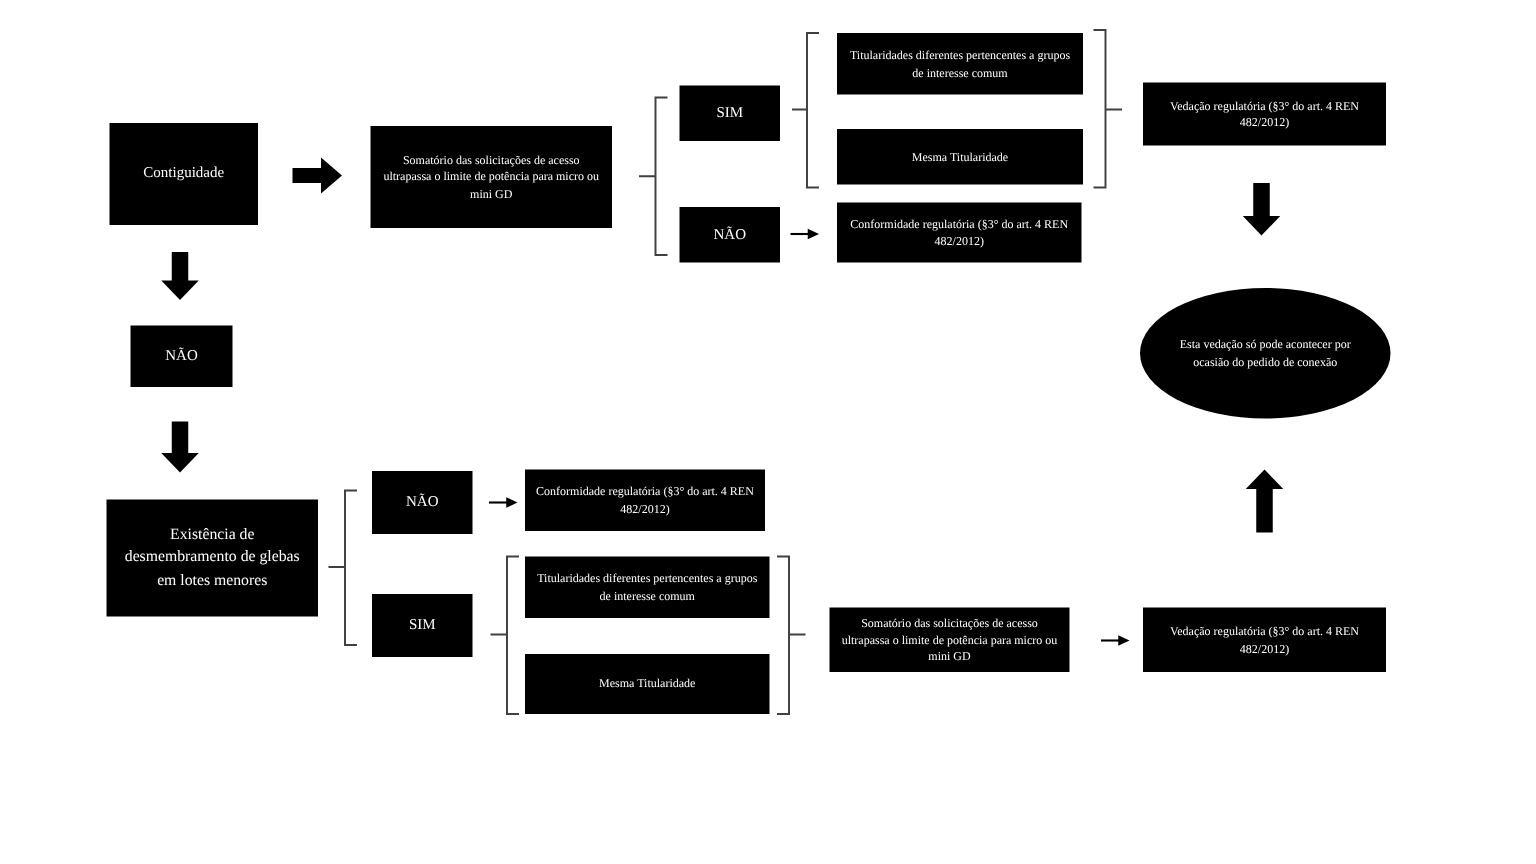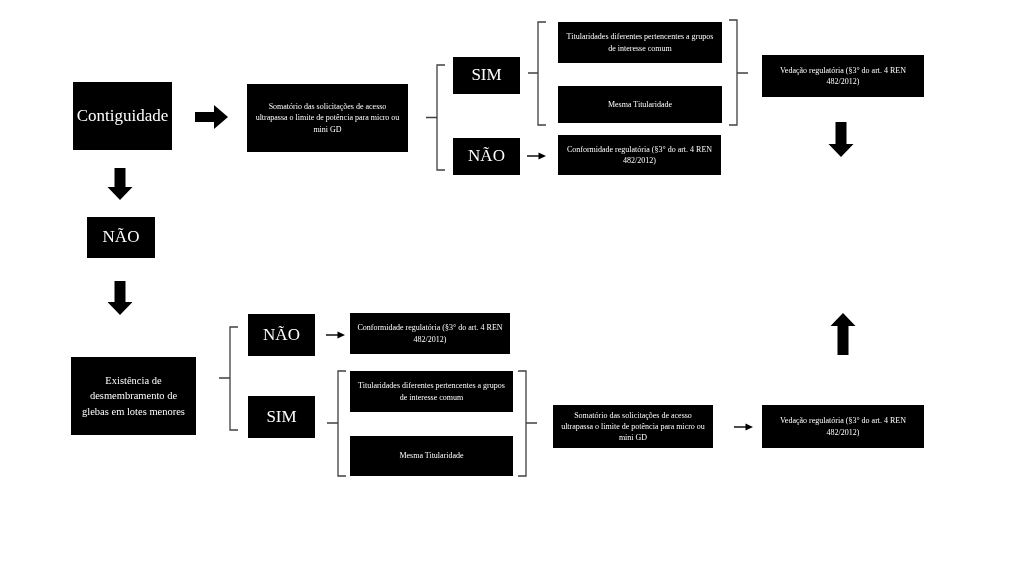--- a/index.html
+++ b/index.html
@@ -16,21 +16,21 @@
     background:#000000;
     color:#ffffff;
     display:flex;align-items:center;justify-content:center;
     text-align:center;
     box-sizing:border-box;
     padding:2px 6px;
     font-family:Liberation Serif, serif;
   }
   .f8{font-size:8px;line-height:1.4;}
   .f10{font-size:10.5px;line-height:1.45;}
-  .f12{font-size:17px;line-height:1.2;}
+  .f12{font-size:10px;line-height:1.2;}
   .ellipse{border-radius:50%;padding:8px 18px;}
 </style>
 </head>
 <body>
 
 <div class="stage">
 
   <svg class="overlay" viewBox="0 0 1024 576" xmlns="http://www.w3.org/2000/svg">
 
     <path fill="#000000" d="M195,112 L214,112 L214,105 L228,117 L214,129 L214,122 L195,122 Z"></path>
@@ -85,26 +85,29 @@
   </div>
 
   <div class="box f8" style="left:558px;top:135px;width:163px;height:40px;">
     <span>Conformidade regulatória (§3° do art. 4 REN 482/2012)</span>
   </div>
 
   <div class="box f8" style="left:762px;top:55px;width:162px;height:42px;">
     <span>Vedação regulatória (§3° do art. 4 REN 482/2012)</span>
   </div>
 
+  <div class="box f8 ellipse" style="left:760px;top:192px;width:167px;height:87px;">
+    <span>Esta vedação só pode acontecer por ocasião do pedido de conexão</span>
+  </div>
 
   <div class="box f12" style="left:87px;top:217px;width:68px;height:41px;">
     <span>NÃO</span>
   </div>
 
-  <div class="box f10" style="left:71px;top:333px;width:125px;height:78px;margin-top:24px;">
+  <div class="box f10" style="left:71px;top:333px;width:141px;height:78px;">
     <span>Existência de desmembramento de glebas em lotes menores</span>
   </div>
 
   <div class="box f12" style="left:248px;top:314px;width:67px;height:42px;">
     <span>NÃO</span>
   </div>
 
   <div class="box f12" style="left:248px;top:396px;width:67px;height:42px;">
     <span>SIM</span>
   </div>

